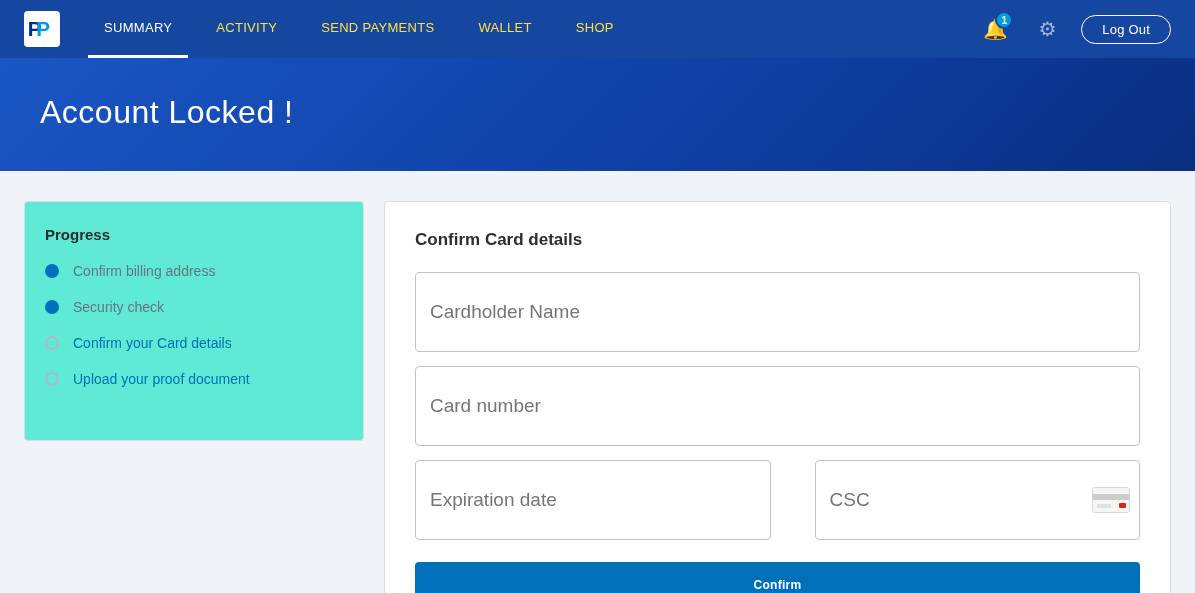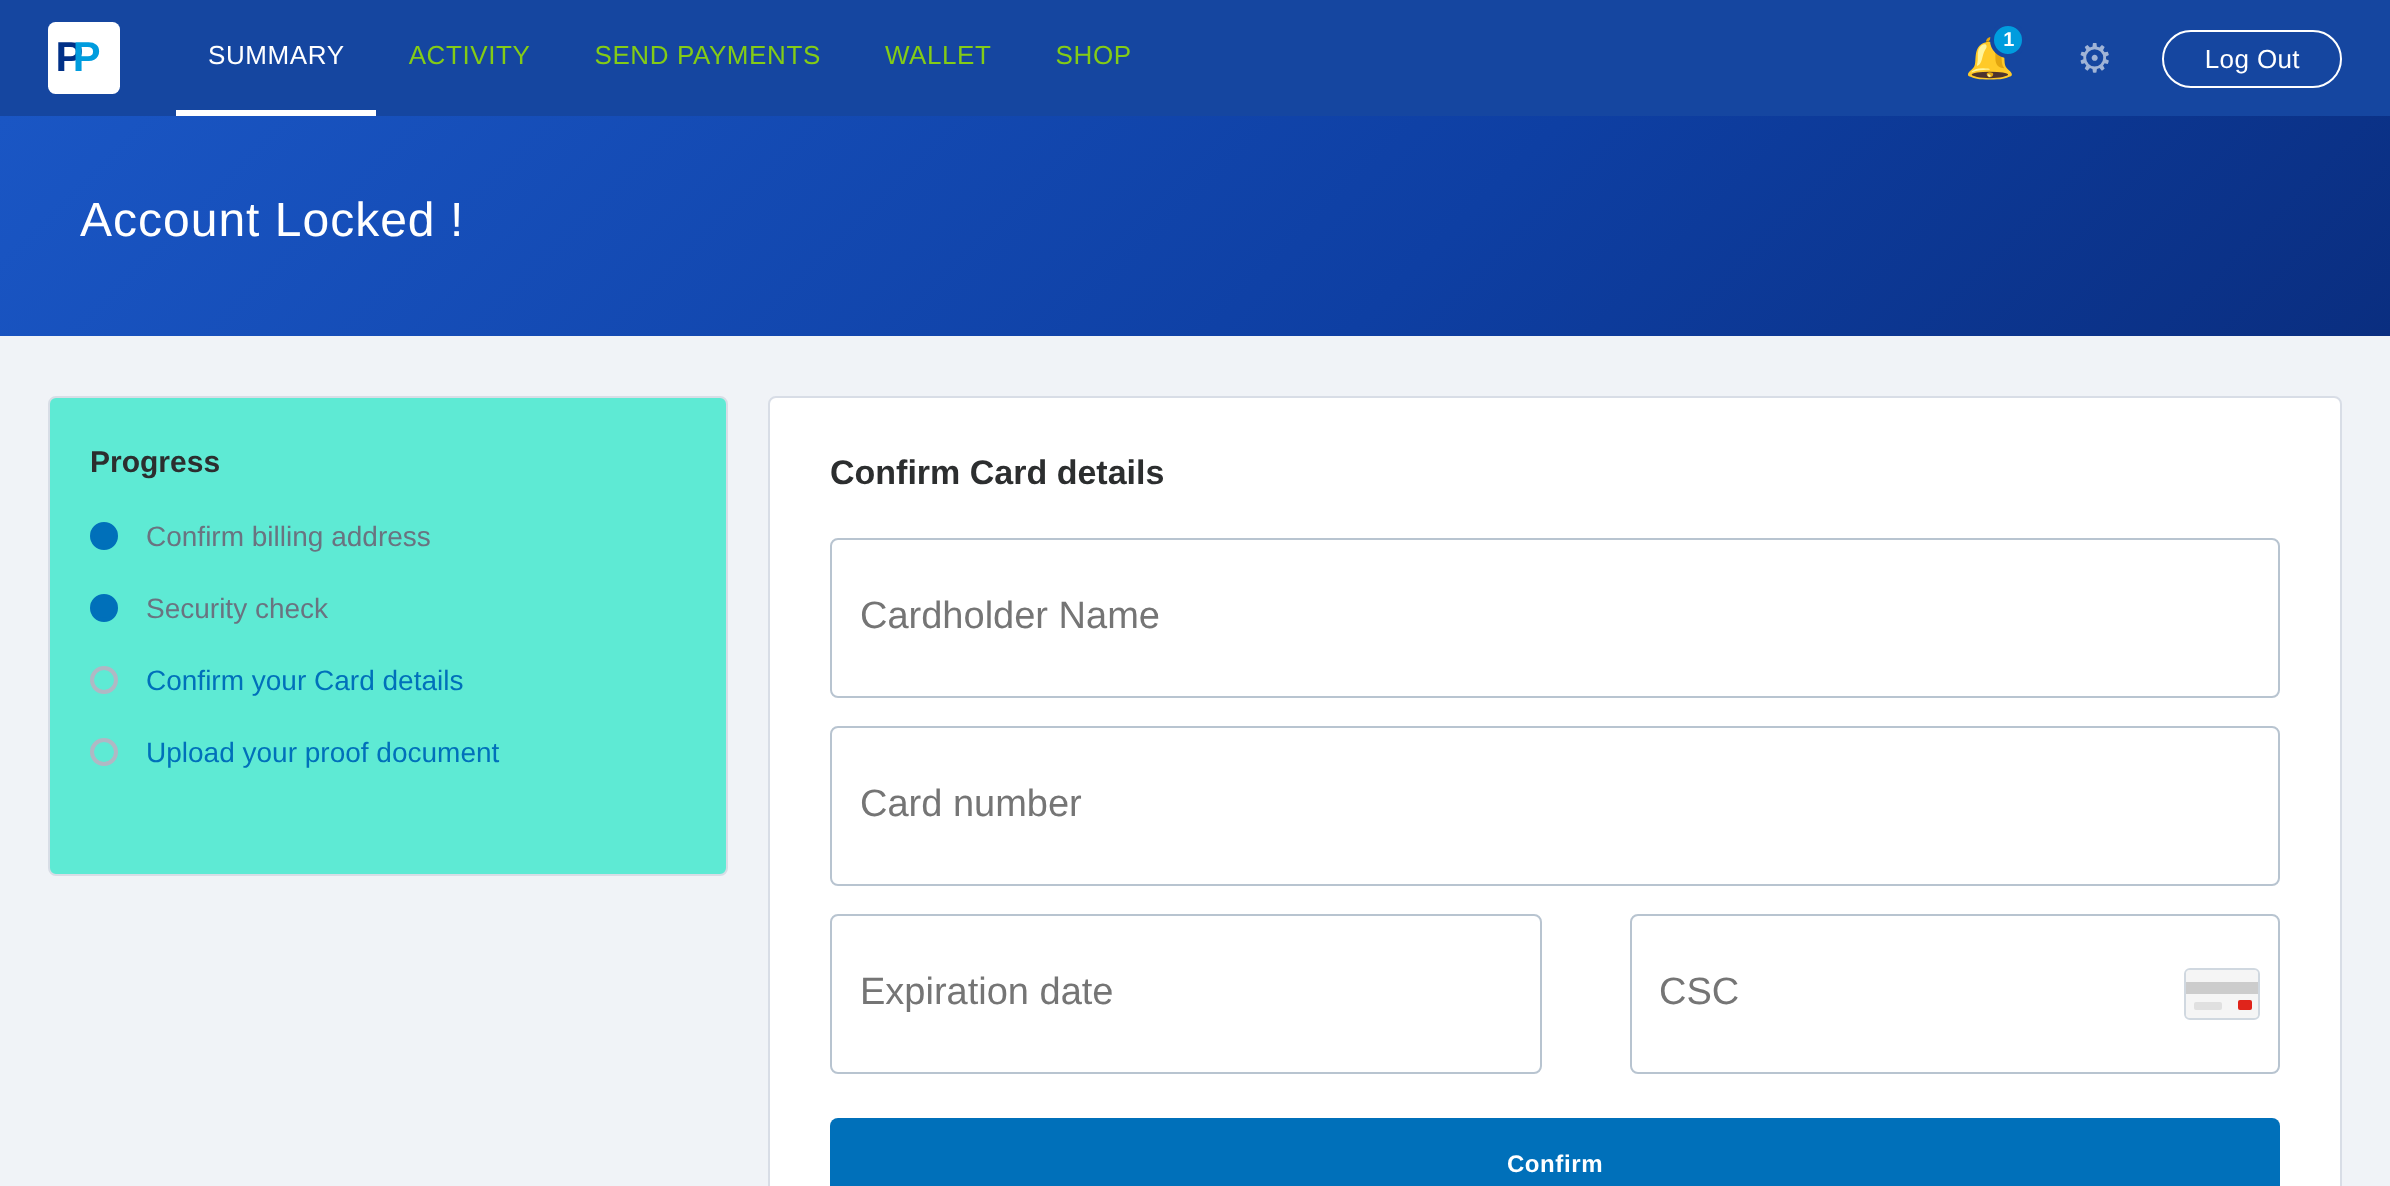--- a/index.html
+++ b/index.html
@@ -19,25 +19,25 @@
       display: flex;
       align-items: center;
     }
     .logo-pp {
       width: 36px;
       height: 36px;
     }
     .nav-links {
       display: flex;
       align-items: center;
-      gap: 0;
+      gap: 12px;
       flex: 1;
     }
     .nav-link {
-      color: #84cc16;
+      color: #fde047;
       font-size: 13px;
       font-weight: 500;
       padding: 0 16px;
       height: 58px;
       display: flex;
       align-items: center;
       cursor: pointer;
       letter-spacing: 0.3px;
       text-transform: uppercase;
       border-bottom: 3px solid transparent;
@@ -100,21 +100,21 @@
     
     .hero {
       background: linear-gradient(135deg, #1a56c4 0%, #0e3fa3 60%, #0a2e80 100%);
       padding: 36px 40px 40px 40px;
       min-height: 110px;
       display: flex;
       align-items: center;
     }
     .hero-title {
       color: #fff;
-      font-size: 24px;
+      font-size: 32px;
       font-weight: 300;
       letter-spacing: 0.5px;
     }
 
     
     .main-content {
       display: flex;
       gap: 20px;
       padding: 30px 24px;
       align-items: flex-start;

